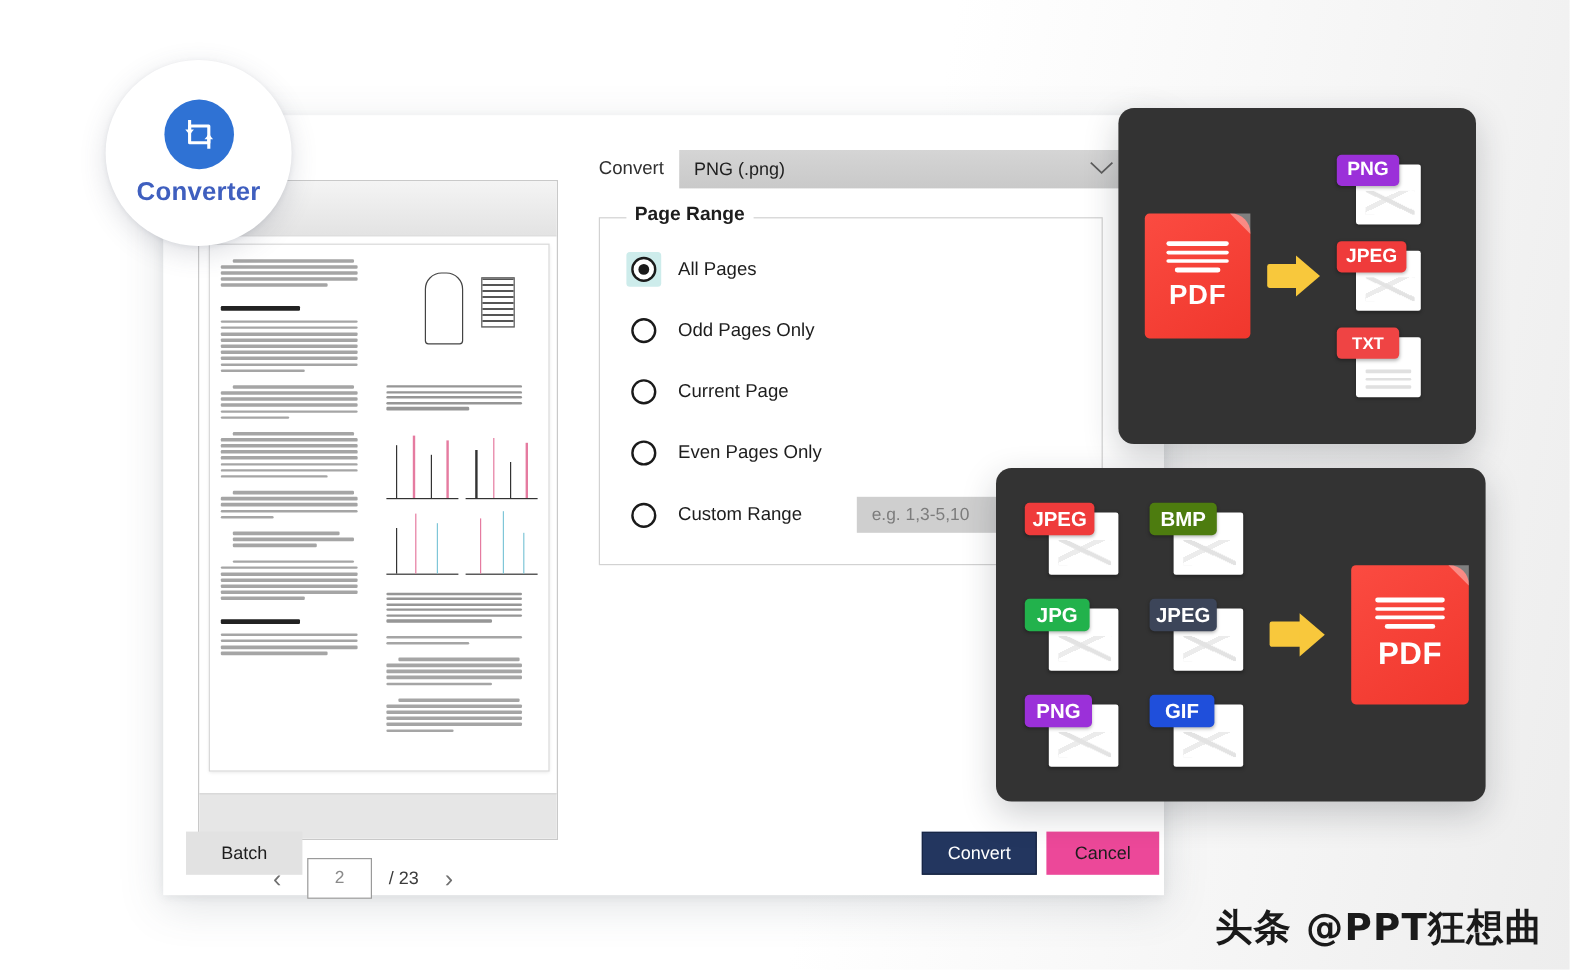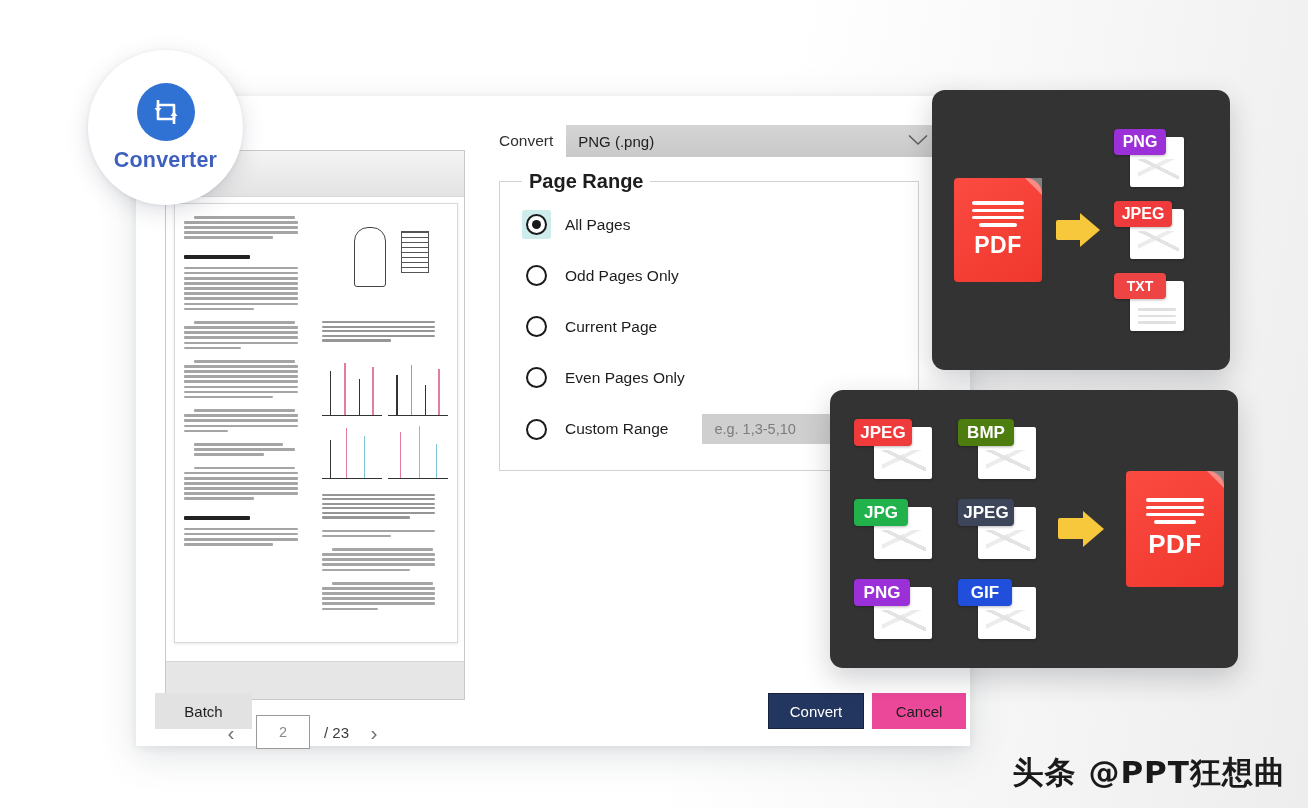--- a/index.html
+++ b/index.html
@@ -116,37 +116,37 @@
 
   
   .pagerange {
     position: absolute; left: 363px; top: 85px;
     width: 420px; height: 290px;
     border: 1px solid #d2d2d2; background: transparent;
   }
   .pagerange-legend {
     position: absolute; left: 22px; top: -12px;
     background: #ffffff; padding: 0 7px;
-    font-size: 20px; font-weight: bold; color: #1d1d1d; text-align: center;
+    font-size: 16px; font-weight: bold; color: #1d1d1d; text-align: center;
   }
   .radio-list { padding: 28px 0 0 22px; display: flex; flex-direction: column; gap: 22px; }
   .radio-row { display: flex; align-items: center; gap: 14px; cursor: pointer; }
   .radio {
     width: 21px; height: 21px; border-radius: 50%;
     border: 2.3px solid #1a1a1a; background: #fff;
     display: flex; align-items: center; justify-content: center;
     flex-shrink: 0;
   }
   .radio-wrap { padding: 4px; border-radius: 3px; display: flex; }
   .radio-wrap.selected { background: #cdeceb; }
   .radio .dot { width: 9px; height: 9px; border-radius: 50%; background: #1a1a1a; display: none; }
   .radio-wrap.selected .dot { display: block; }
   .radio-label { font-size: 15.5px; color: #1d1d1d; }
   .custom-input {
-    width: 186px; height: 30px; margin-left: 20px;
+    width: 186px; height: 30px; margin-left: 32px;
     background: #cfcfcf; display: flex; align-items: center; padding: 0 12px;
     font-size: 14.5px; color: #7c7c7c;
   }
 
   
   .btn {
     height: 36px; display: flex; align-items: center; justify-content: center;
     font-size: 15px; cursor: pointer; user-select: none;
   }
   .btn-batch {

